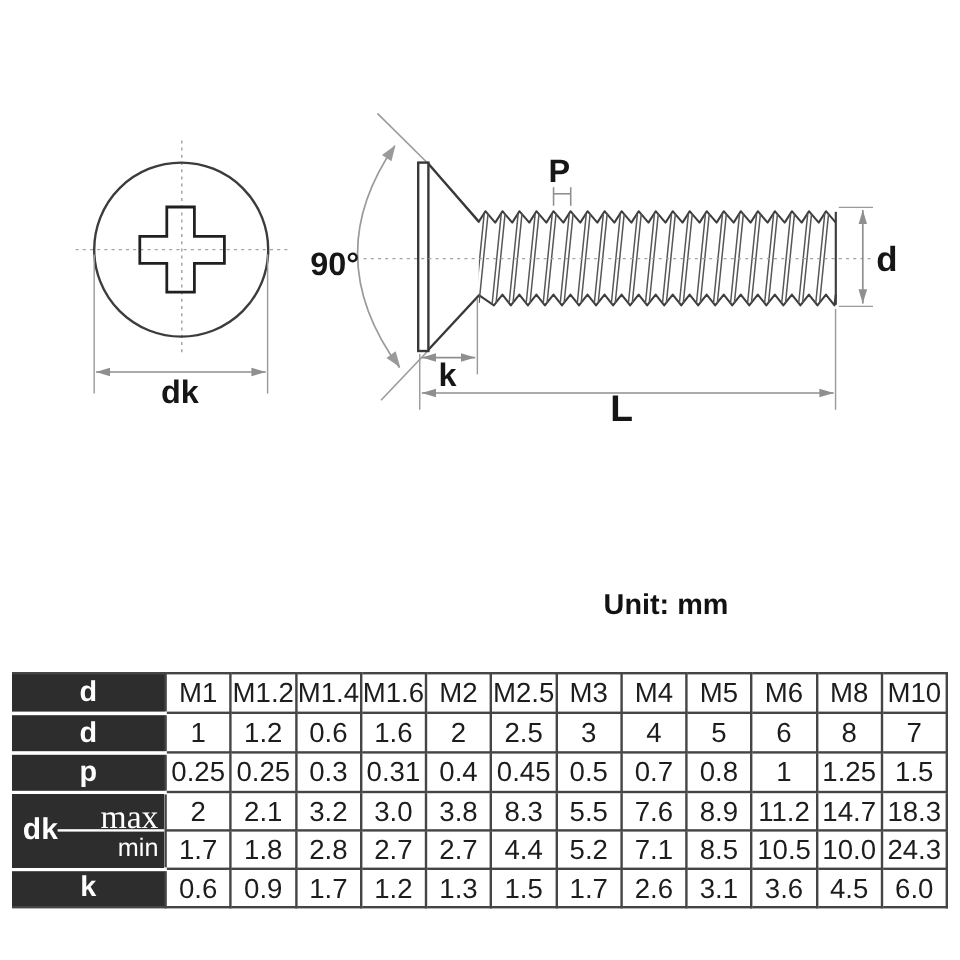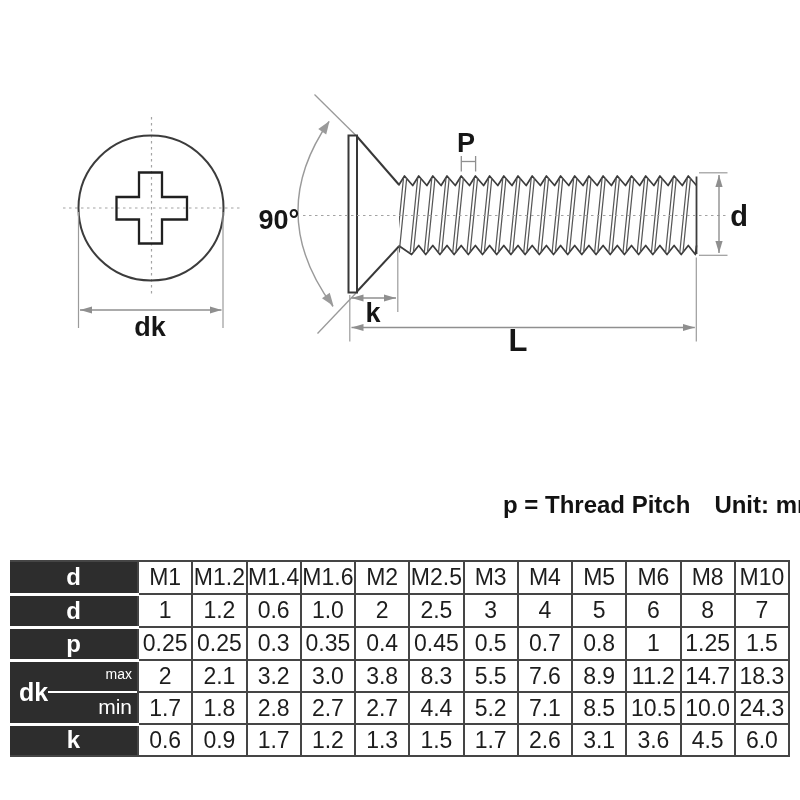--- a/index.html
+++ b/index.html
@@ -12,21 +12,21 @@
              border-collapse:collapse;table-layout:fixed;background:#fff;}
   table.spec td{border:2px solid #454545;text-align:center;vertical-align:middle;
                 font-size:23px;font-weight:400;color:#1d1d1d;background:#fff;padding:0;}
   table.spec th{background:#2d2d2d;color:#fff;font-weight:700;font-size:24px;
                 border:none;border-right:2px solid #454545;padding:0;text-align:center;}
   table.spec tr.sep th{border-top:3px solid #ffffff;}
   table.spec tr:first-child th{border-top:2px solid #454545;}
   table.spec tr:last-child th{border-bottom:2px solid #454545;}
   th.dkcell{position:relative;}
   th.dkcell .dkl{position:absolute;left:9px;top:50%;transform:translateY(-50%);font-size:25px;}
-  th.dkcell .mx{position:absolute;right:5px;top:4px;font-weight:400;font-size:14px;}
+  th.dkcell .mx{position:absolute;right:5px;top:4px;font-weight:400;font-size:28px;font-family:Liberation Serif, serif;}
   th.dkcell .mn{position:absolute;right:5px;bottom:4px;font-weight:400;font-size:21px;margin-top:32px;}
   th.dkcell .dkline{position:absolute;left:38px;right:0;top:50%;height:2px;margin-top:-1px;
                     background:#fff;}
 </style>
 </head>
 <body>
 
 <div class="stage">
 
   <svg width="800" height="460" viewBox="0 0 800 460">
@@ -88,21 +88,20 @@
 
       <line x1="699" y1="172.8" x2="727.5" y2="172.8" stroke="#9b9b9b" stroke-width="1.2"></line>
       <line x1="699" y1="255.3" x2="727.5" y2="255.3" stroke="#9b9b9b" stroke-width="1.2"></line>
       <line x1="719" y1="175" x2="719" y2="253" stroke="#8f8f8f" stroke-width="1.4" marker-start="url(#ah)" marker-end="url(#ah)"></line>
       <text x="739" y="226" font-size="29" text-anchor="middle">d</text>
     </g>
   </svg>
 
   
   <div class="caption">
-    <span>p = Thread Pitch</span>
     <span>Unit: mm</span>
   </div>
 
   
   <table class="spec">
     <colgroup>
       <col style="width:128px">
       <col span="12">
     </colgroup>
     <tbody>
@@ -119,36 +118,36 @@
           <td>M5</td>
           <td>M6</td>
           <td>M8</td>
           <td>M10</td>
         </tr>
       <tr style="height:33px" class="sep">
         <th>d</th>
       <td>1</td>
           <td>1.2</td>
           <td>0.6</td>
-          <td>1.0</td>
+          <td>1.6</td>
           <td>2</td>
           <td>2.5</td>
           <td>3</td>
           <td>4</td>
           <td>5</td>
           <td>6</td>
           <td>8</td>
           <td>7</td>
         </tr>
       <tr style="height:33px" class="sep">
         <th>p</th>
       <td>0.25</td>
           <td>0.25</td>
           <td>0.3</td>
-          <td>0.35</td>
+          <td>0.31</td>
           <td>0.4</td>
           <td>0.45</td>
           <td>0.5</td>
           <td>0.7</td>
           <td>0.8</td>
           <td>1</td>
           <td>1.25</td>
           <td>1.5</td>
         </tr>
       <tr style="height:32px" class="sep">

